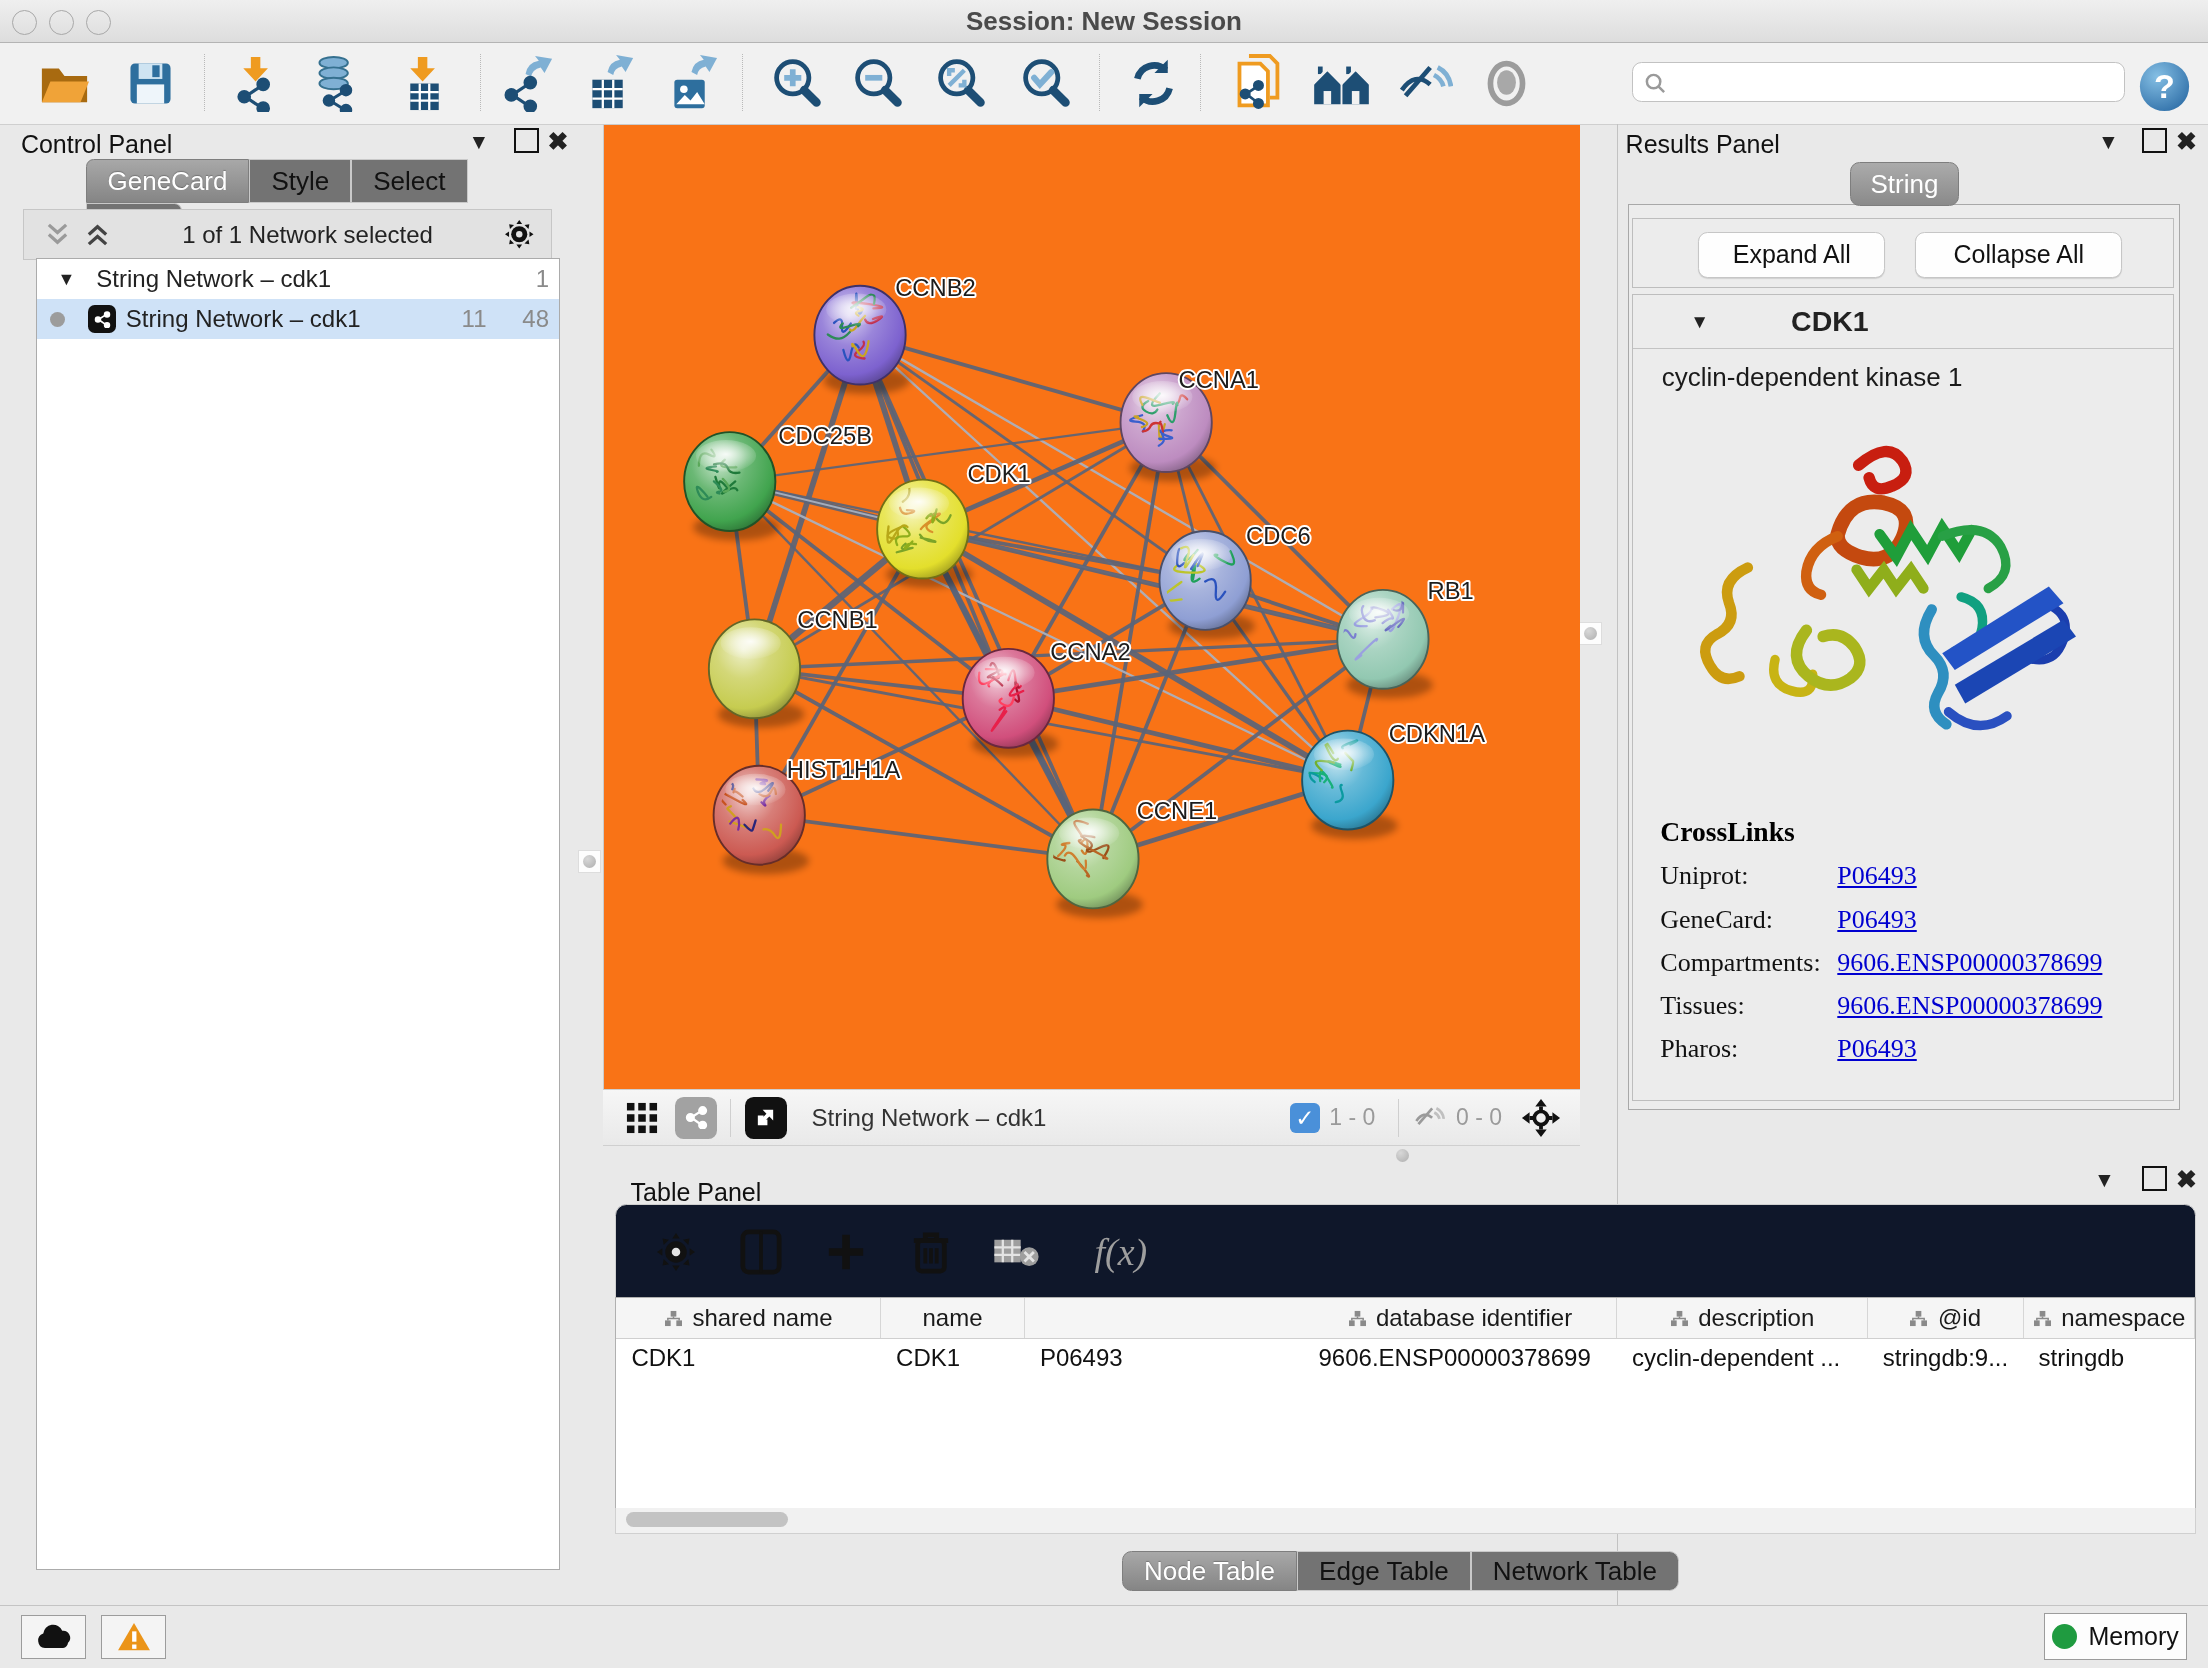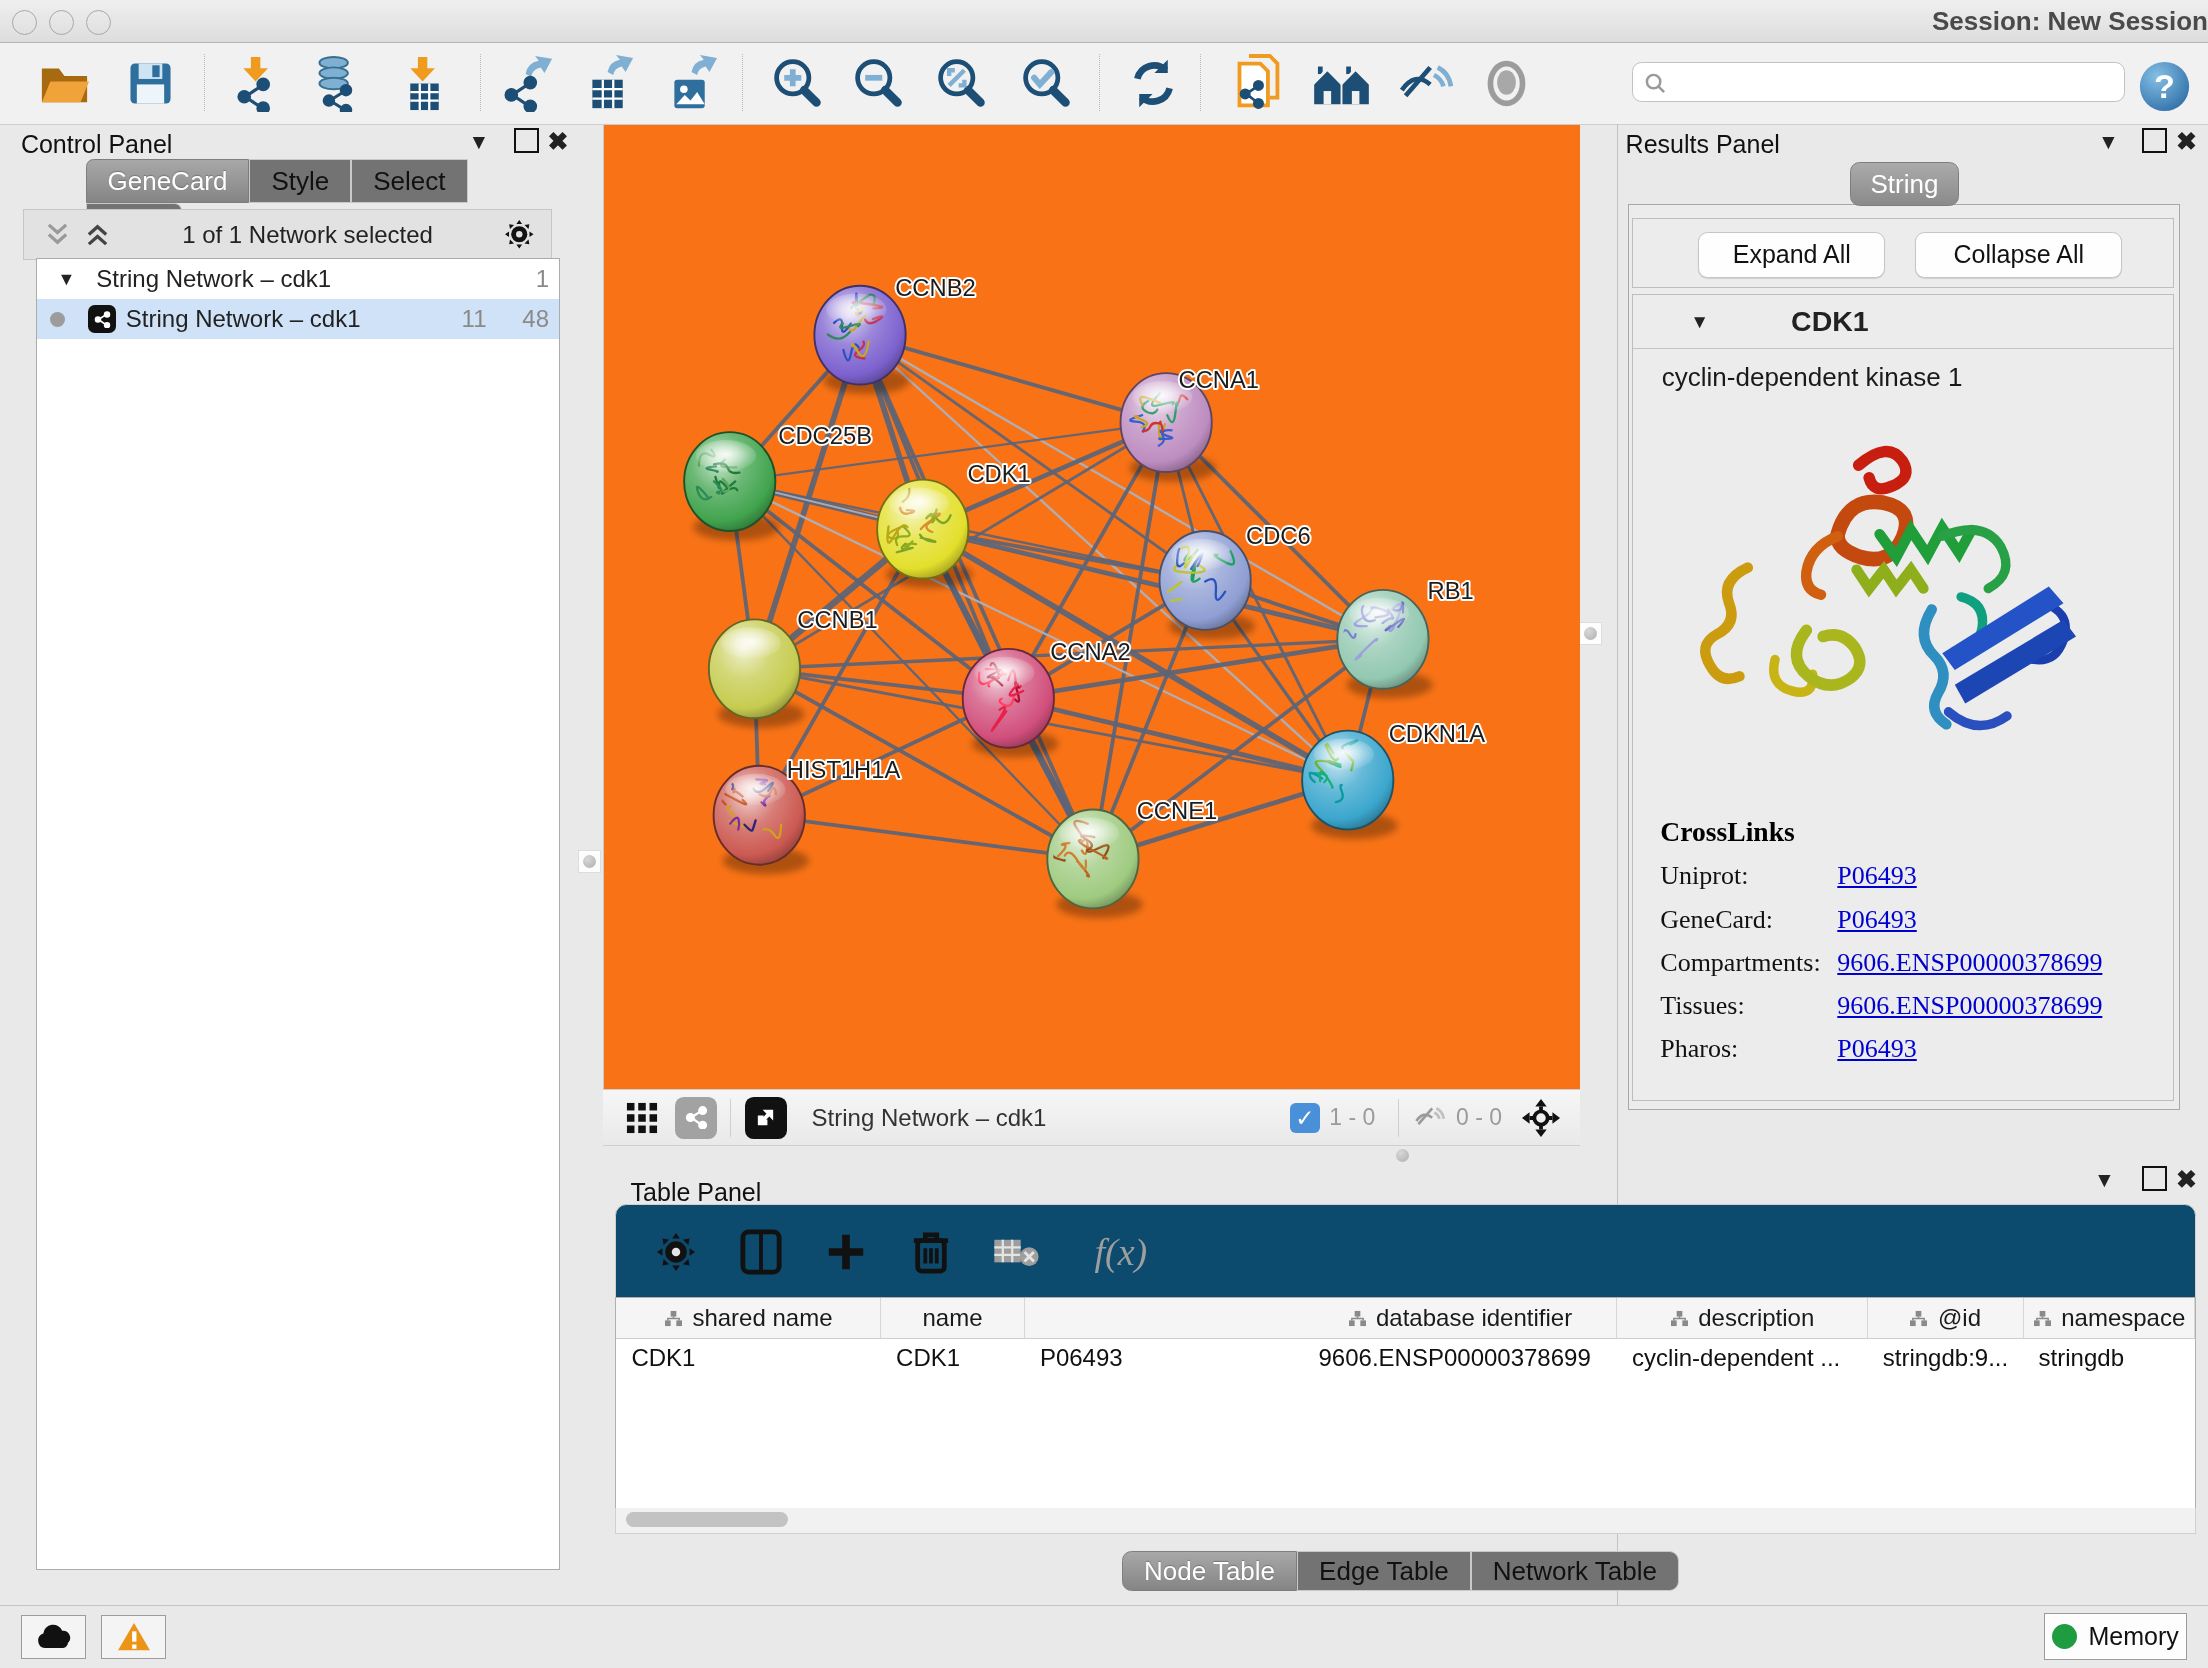--- a/index.html
+++ b/index.html
@@ -6,21 +6,21 @@
   .app{position:relative;width:2208px;height:1668px;background:#e9e9e9;
        font-family:"Liberation Sans",sans-serif;color:#222;overflow:hidden;
        -webkit-font-smoothing:antialiased;}
   .abs{position:absolute;}
 
   
   .titlebar{position:absolute;left:0;top:0;width:2208px;height:42px;
     background:linear-gradient(#efefef,#dddddd);border-bottom:1px solid #b4b4b4;}
   .tl{position:absolute;top:9.5px;width:23px;height:23px;border-radius:50%;
 fin    background:#c2c2c2;border:1px solid #a8a8a8;}
-  .title{position:absolute;top:0;left:0;width:100%;text-align:right;line-height:42px;
+  .title{position:absolute;top:0;left:0;width:100%;text-align:center;line-height:42px;
     font-size:26px;font-weight:bold;color:#4a4a4a;}
 
   
   .toolbar{position:absolute;left:0;top:43px;width:2208px;height:81px;
     background:#f1f1f1;border-bottom:1.9px solid #cfcfcf;}
   .tbtn{position:absolute;top:9.5px;width:61px;height:61px;display:flex;
     align-items:center;justify-content:center;border-radius:5.7px;}
   .tsep{position:absolute;top:11.4px;width:0;height:57px;
     border-left:1.9px dotted #b9b9b9;}
   .search{position:absolute;left:1632px;top:19px;width:436px;height:38px;
@@ -93,21 +93,21 @@
   .genedesc{font-size:26px;color:#1a1a1a;margin:13.3px 0 0 28.5px;}
   .xlinks{position:absolute;left:27px;top:521px;font-family:"Liberation Serif",serif;}
   .xl-h{font-size:27.6px;font-weight:bold;color:#000;}
   .xl-row{display:flex;margin-top:13.3px;font-size:26px;}
   .xl-row .lb{width:177px;color:#111;}
   .xl-row a{color:#0000d0;text-decoration:underline;}
 
   
   .tpanel{position:absolute;left:603px;top:1162px;width:1605px;height:443px;}
   .tp-bar{position:absolute;left:12.4px;top:42px;width:1579px;height:93px;
-    background:#0c4a6e;border:1px solid #cfcfcf;border-radius:11.4px 11.4px 0 0;
+    background:#0f172a;border:1px solid #cfcfcf;border-radius:11.4px 11.4px 0 0;
     display:flex;align-items:center;}
   .tibtn{margin-left:34px;display:flex;align-items:center;justify-content:center;
     width:51px;height:51px;}
   .ttable{position:absolute;left:12.4px;top:135px;width:1579px;height:211px;
     background:#fff;border:1px solid #b0b0b0;overflow:hidden;}
   .thead{display:flex;height:40px;background:#f5f5f5;border-bottom:1.9px solid #cfcfcf;}
   .th{box-sizing:border-box;display:flex;align-items:center;justify-content:center;
     gap:9.5px;font-size:24px;color:#1a1a1a;border-right:1px solid #d6d6d6;overflow:hidden;
     white-space:nowrap;}
   .trow{display:flex;height:40px;}

